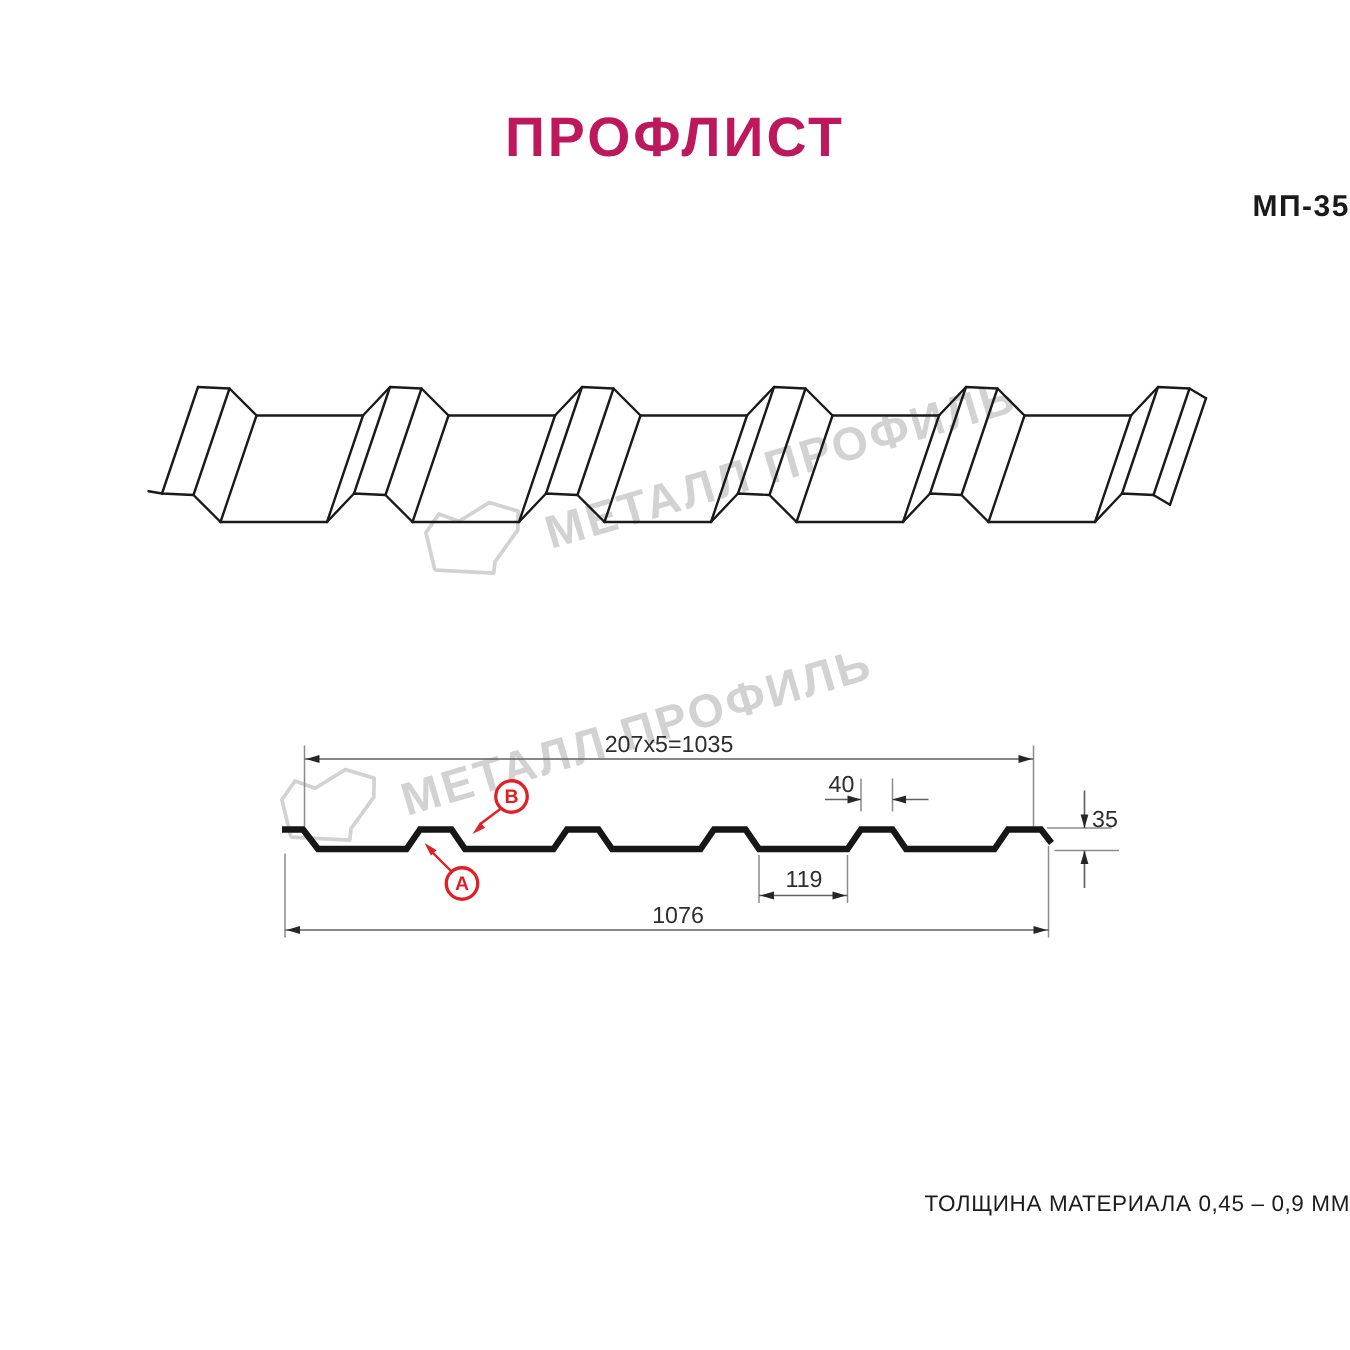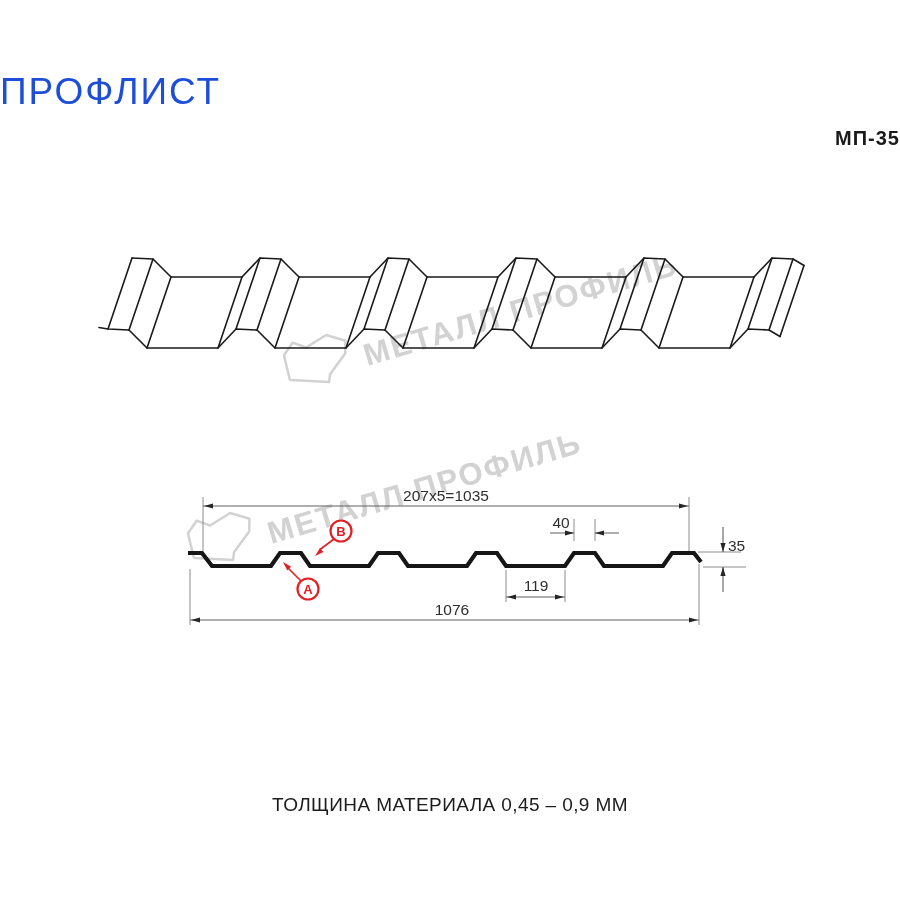--- a/index.html
+++ b/index.html
@@ -1,30 +1,30 @@
 <!DOCTYPE html>
 <html><head>
 <meta charset="utf-8">
 <style>
   html,body{margin:0;padding:0;background:#fff;}
   .stage{
     position:relative;width:900px;height:900px;background:#ffffff;overflow:hidden;
     font-family:"Liberation Sans", sans-serif;
   }
   .page-title{
-    position:absolute;left:0;top:72px;width:900px;
-    font-size:37px;font-weight:400;letter-spacing:2px;color:#1d4ed8;line-height:1.1;
+    position:absolute;left:0;top:72px;width:900px;text-align:center;
+    font-size:37px;font-weight:700;letter-spacing:2px;color:#be185d;line-height:1.1;
   }
   .page-subtitle{
     position:absolute;left:0;top:127px;width:900px;text-align:right;
     font-size:20px;font-weight:600;letter-spacing:1px;color:#1a1a1a;
   }
   .footer-note{
-    position:absolute;left:0;top:794px;width:900px;text-align:center;
-    font-size:19px;font-weight:500;letter-spacing:0.4px;color:#1c1c1c;
+    position:absolute;left:0;top:794px;width:900px;text-align:right;
+    font-size:15px;font-weight:500;letter-spacing:0.4px;color:#1c1c1c;
   }
   .wm{
     position:absolute;display:flex;align-items:flex-end;gap:10px;
     transform:rotate(-16.5deg);transform-origin:0% 100%;
     color:#d2d2d2;font-size:31px;font-weight:700;letter-spacing:2px;
     white-space:nowrap;line-height:1;z-index:1;user-select:none;
   }
   .wm .wm-text{padding-bottom:3px;}
   .wm1{left:291px;top:341px;}
   .wm2{left:195px;top:519px;}

